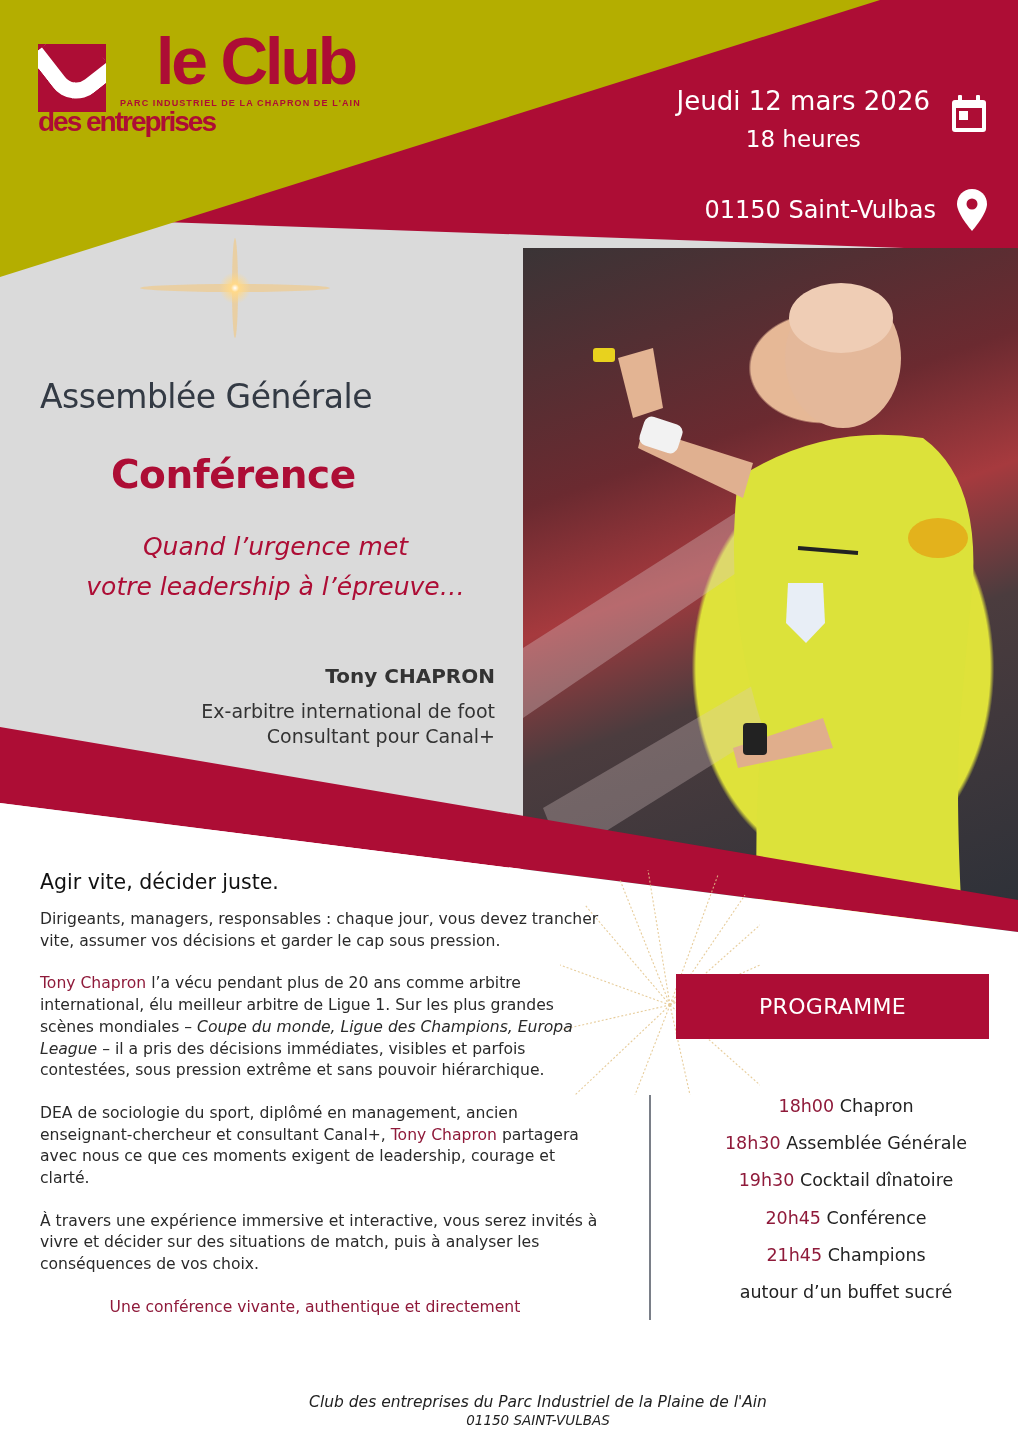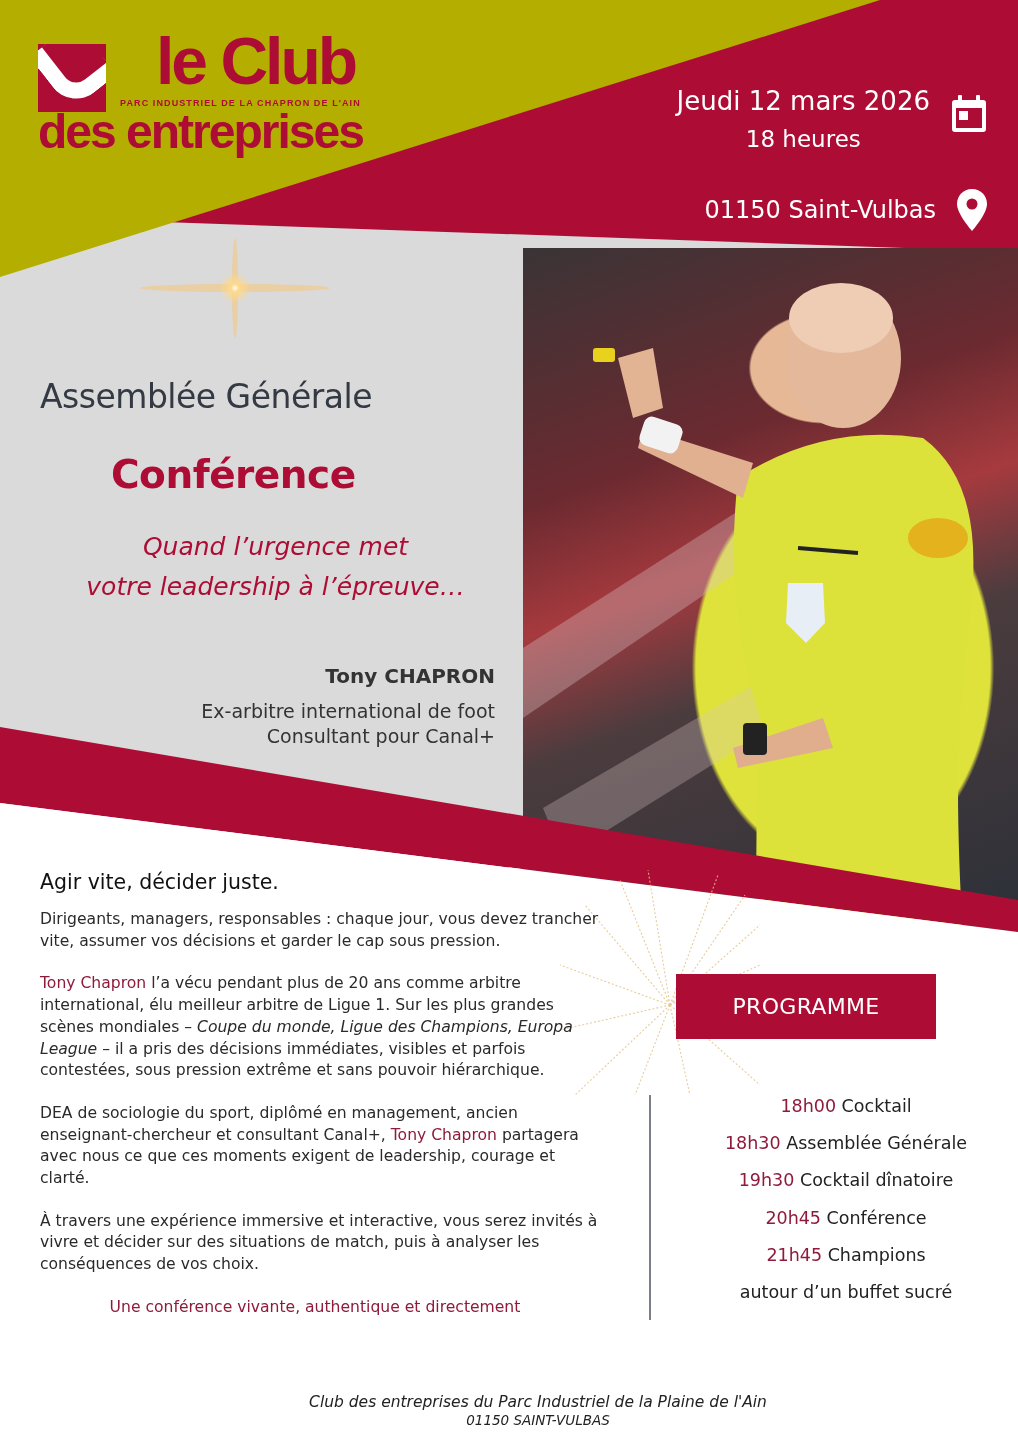--- a/index.html
+++ b/index.html
@@ -21,21 +21,21 @@
   .logo { position: absolute; left: 38px; top: 42px; z-index: 3; width: 320px; height: 118px; }
   .logo-mark { position: absolute; left: 0; top: 2px; width: 68px; height: 68px; background: #ad0d35; overflow: hidden; }
   .logo-mark .chev { position: absolute; left: 6px; top: -12px; width: 58px; height: 68px;
     border-left: 16px solid #ffffff; border-bottom: 16px solid #ffffff; border-bottom-left-radius: 30px;
     transform: rotate(-38deg); }
   .logo-le { position: absolute; left: 78px; top: -14px; font-family: "Liberation Sans", sans-serif; font-weight: 700;
     font-size: 66px; letter-spacing: -3px; color: #ad0d35; line-height: 1; margin-left: 40px; }
   .logo-sub { position: absolute; left: 82px; top: 56px; font-family: "Liberation Sans", sans-serif; font-weight: 700;
     font-size: 9px; letter-spacing: 1.1px; color: #ad0d35; white-space: nowrap; }
   .logo-des { position: absolute; left: 0px; top: 66px; font-family: "Liberation Sans", sans-serif; font-weight: 700;
-    font-size: 48px; letter-spacing: -2px; color: #ad0d35; line-height: 1; white-space: nowrap; }
+    font-size: 28px; letter-spacing: -2px; color: #ad0d35; line-height: 1; white-space: nowrap; }
 
   .event-info { position: absolute; right: 30px; top: 82px; z-index: 3; color: #ffffff; text-align: center; }
   .event-row { display: flex; align-items: flex-start; justify-content: flex-end; gap: 20px; }
   .event-text { font-family: "DejaVu Sans", sans-serif; font-size: 25px; line-height: 38px; }
   .event-date { font-size: 26px; }
   .event-time { font-size: 23px; }
   .event-place { font-size: 24px; margin-top: 0; }
   .cal-icon { width: 38px; height: 40px; margin-top: 12px; }
   .pin-icon { width: 32px; height: 44px; margin-top: 0px; }
   .place-row { margin-top: 30px; align-items: center; gap: 20px; }
@@ -54,21 +54,21 @@
   .body-heading { font-size: 20.5px; color: #111111; font-weight: 500; line-height: 30px; }
   .para { font-size: 15.6px; color: #2a2a2a; line-height: 21.7px; margin-top: 12px; }
   .para + .para { margin-top: 21px; }
   .hl { color: #8f1a3a; }
   .it { font-style: italic; }
   .closing { font-size: 15.6px; color: #8f1a3a; line-height: 22px; text-align: center; margin-top: 20px; width: 550px; }
 
   .burst { position: absolute; left: 560px; top: 855px; width: 200px; height: 240px; z-index: 2; }
   .divider-v { position: absolute; left: 649px; top: 1095px; width: 1.5px; height: 225px; background: #7a7f88; z-index: 3; }
 
-  .prog-header { position: absolute; left: 676px; top: 974px; width: 260px; height: 65px; background: #ad0d35; z-index: 3;
+  .prog-header { position: absolute; left: 676px; top: 974px; width: 313px; height: 65px; background: #ad0d35; z-index: 3;
     display: flex; align-items: center; justify-content: center; color: #ffffff; font-size: 22px; font-weight: 500; letter-spacing: 0.3px; }
   .prog-list { position: absolute; left: 676px; top: 1088px; width: 340px; z-index: 3; text-align: center; }
   .prog-item { font-size: 17.5px; color: #222222; line-height: 37.2px; white-space: nowrap; }
   .prog-time { color: #8f1a3a; }
 
   .footer { position: absolute; left: 0; top: 1392px; width: 1076px; text-align: center; z-index: 3; font-style: italic; color: #222222; }
   .footer-1 { font-size: 15.5px; line-height: 20px; }
   .footer-2 { font-size: 13.5px; line-height: 17px; }
 </style>
 </head>
@@ -200,21 +200,21 @@
   <p class="para">À travers une expérience immersive et interactive, vous serez invités à vivre et décider sur des situations de match, puis à analyser les conséquences de vos choix.</p>
   <div class="closing">
     <div>Une conférence vivante, authentique et directement</div>
   </div>
 </div>
 
 <div class="divider-v"></div>
 
 <div class="prog-header">PROGRAMME</div>
 <div class="prog-list">
-  <div class="prog-item"><span class="prog-time">18h00</span> <span>Cocktail</span></div>
+  <div class="prog-item"><span class="prog-time">18h00</span> <span>Chapron</span></div>
   <div class="prog-item"><span class="prog-time">18h30</span> <span>Assemblée Générale</span></div>
   <div class="prog-item"><span class="prog-time">19h30</span> <span>Cocktail dînatoire</span></div>
   <div class="prog-item"><span class="prog-time">20h45</span> <span>Conférence</span></div>
   <div class="prog-item"><span class="prog-time">21h45</span> <span>Champions</span></div>
   <div class="prog-item"><span>autour d’un buffet sucré</span></div>
 </div>
 
 <div class="footer">
   <div class="footer-1">Club des entreprises du Parc Industriel de la Plaine de l'Ain</div>
   <div class="footer-2">01150 SAINT-VULBAS</div>

